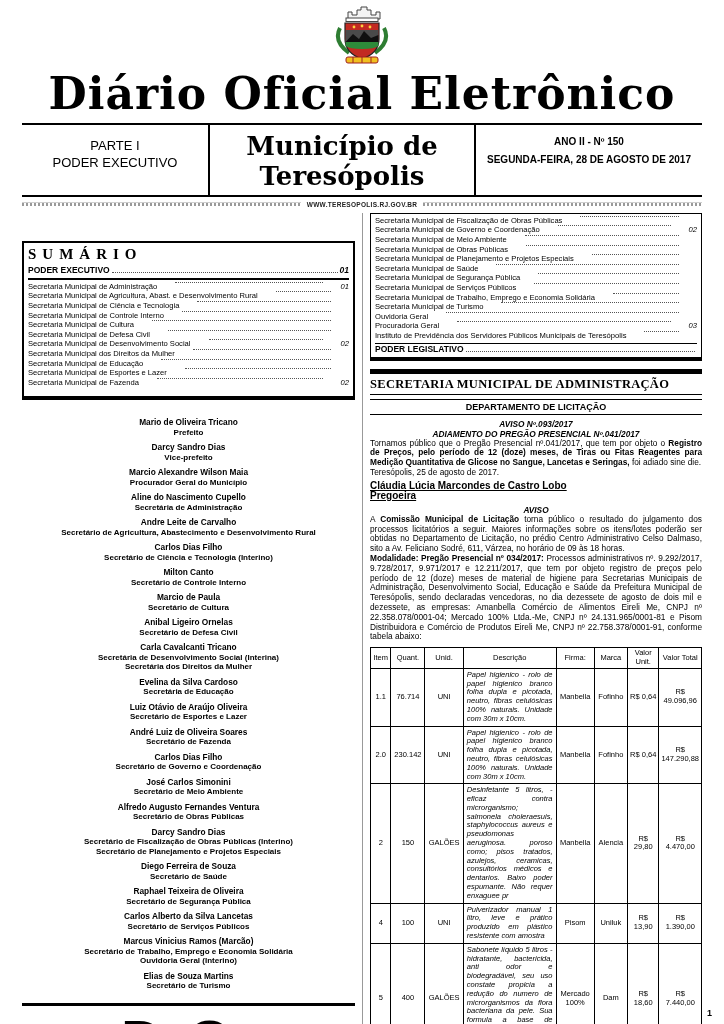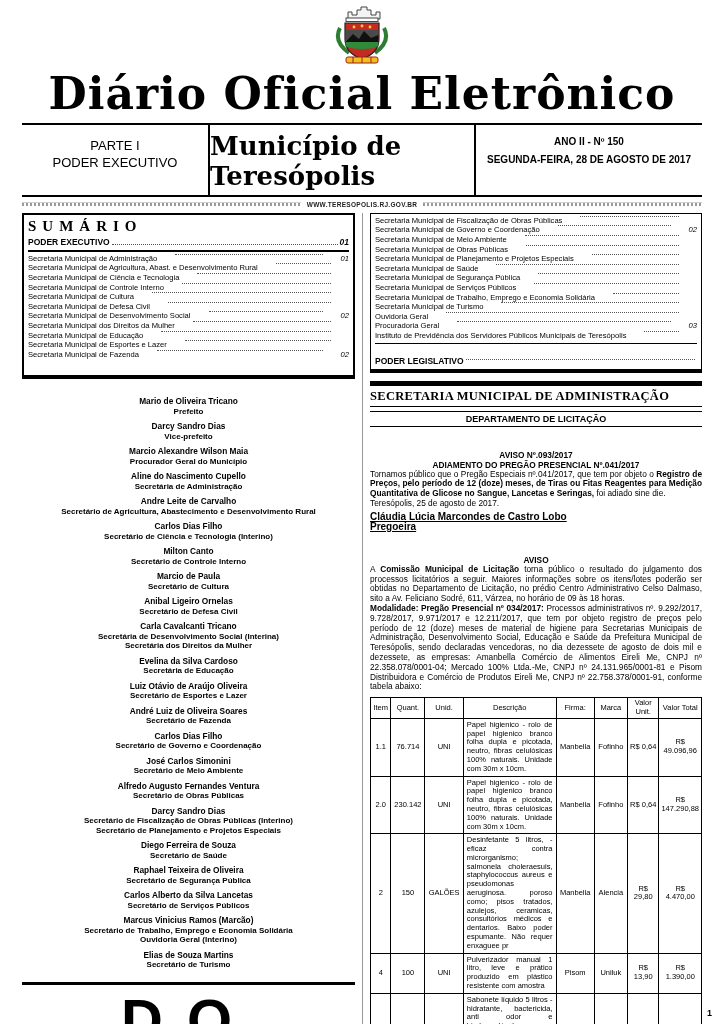--- a/index.html
+++ b/index.html
@@ -11,66 +11,66 @@
   .page{ padding:4px 22px 0 22px; }
 
   
   .crest-wrap{ text-align:center; height:66px; }
   .masthead{
     font-family:"DejaVu Serif", serif; font-weight:bold; text-align:center;
     font-size:44px; line-height:1.02; letter-spacing:1px; padding:2px 0 6px 0;
   }
   .band{ display:flex; border-top:2px solid #000; border-bottom:2px solid #000; align-items:stretch; }
   .band-left{ width:188px; border-right:2px solid #000; text-align:center; font-size:13px; line-height:1.3; padding:13px 2px; }
-  .band-center{ flex:1; text-align:left; font-family:"DejaVu Serif", serif; font-weight:bold; font-size:26px; padding:6px 0 4px 0; }
+  .band-center{ flex:1; text-align:center; font-family:"DejaVu Serif", serif; font-weight:bold; font-size:26px; padding:6px 0 4px 0; }
   .band-right{ width:228px; border-left:2px solid #000; text-align:center; font-size:10px; font-weight:bold; padding:8px 2px; line-height:1.8; }
   .webline{ display:flex; align-items:center; gap:6px; padding:4px 0 2px 0; }
   .squiggle{ flex:1; height:4px; background:repeating-linear-gradient(90deg,#9a9a9a 0 2px, transparent 2px 4px); border-top:1px solid #cfcfcf; }
   .web-url{ font-size:6.5px; font-weight:bold; color:#222; letter-spacing:.3px; }
 
   
   .cols{ display:flex; margin-top:3px; }
   .col-left{ width:340px; padding-right:7px; }
   .col-right{ flex:1; padding-left:7px; border-left:1px solid #999; }
 
   
-  .toc-box{ border:2px solid #000; border-bottom:4px solid #000; padding:2px 4px 16px 4px; }
+  .toc-box{ border:2px solid #000; border-bottom:4px solid #000; padding:2px 4px 9px 4px;margin-top:28px; }
   .toc-title{ font-family:"Liberation Serif", serif; font-weight:bold; font-size:15px; letter-spacing:6px; padding:1px 0 2px 0; }
   .toc-exec{ display:flex; align-items:flex-end; font-weight:bold; font-size:8.5px; border-bottom:2.5px solid #000; padding:0 0 3px 0; margin-bottom:2px; }
   .toc-row{ display:flex; align-items:flex-start; font-size:7.6px; line-height:9.6px;gap:16px; }
   .toc-label{ white-space:nowrap; }
   .dots{ flex:1; border-bottom:1px dotted #555; margin:0 2px 2px 2px; min-width:6px; }
   .toc-page{ white-space:nowrap;font-style:italic; }
   .toc-box-right{ border:1.5px solid #000; border-bottom:4px solid #000; padding:2px 4px 0 4px; }
-  .toc-leg{ display:flex; align-items:center; font-weight:bold; font-size:8.5px; border-top:1.5px solid #000; margin-top:2px; padding:12px 0 3px 0; }
+  .toc-leg{ display:flex; align-items:flex-end; font-weight:bold; font-size:8.5px; border-top:1.5px solid #000; margin-top:2px; padding:0 0 3px 0; }
 
   
   .officials{ text-align:center; padding:18px 0 6px 0; }
   .official{ margin-bottom:6px; }
   .off-name{ font-size:8.3px; font-weight:bold; line-height:9.5px; }
   .off-role{ font-size:8px; font-weight:bold; line-height:9.5px; white-space:pre-line; }
 
   
   .do-block{ border-top:3px solid #000; text-align:center; padding-top:6px; }
   .do-logo{ font-size:58px; font-weight:900; letter-spacing:4px; line-height:1; font-family:"Liberation Sans", sans-serif; }
 
   
   .sec-bar{ height:5px; background:#000; margin-top:8px; }
   .sec-title{ font-family:"Liberation Serif", serif; font-weight:bold; font-size:12.5px; letter-spacing:.3px; border-bottom:1.5px solid #000; padding:3px 0 2px 0; }
   .dept{ text-align:center; font-weight:bold; font-size:9px; border-top:1.5px solid #000; border-bottom:1.5px solid #000; padding:2px 0; margin-top:4px; }
-  .notice-title{ text-align:center; font-weight:bold; font-size:8.3px; line-height:10px; margin-top:23px; }
+  .notice-title{ text-align:center; font-weight:bold; font-size:8.3px; line-height:10px; margin-top:4px;font-style:italic; }
   .body-text{ font-size:8.3px; line-height:9.8px; text-align:justify; }
   .mt2{ margin-top:0; }
   .signoff{ font-weight:bold; font-size:10px; line-height:10px; margin-top:3px; white-space:pre-line;text-decoration:underline; }
 
   
   table.results{ border-collapse:collapse; width:100%; margin-top:5px; font-size:7.5px; line-height:8.8px; }
   table.results th, table.results td{ border:1px solid #000; padding:1px 2px; text-align:center; vertical-align:middle; }
   table.results th{ font-weight:normal; }
-  table.results td.desc{ text-align:justify; padding:2px 3px; }
+  table.results td.desc{ text-align:justify; padding:2px 3px;font-style:italic; }
   .page-num{ position:absolute; right:12px; bottom:6px; font-size:9px; font-weight:bold; }
 </style>
 </head>
 <body>
 
 <div class="page">
 
   <div class="crest-wrap">
     <svg width="58" height="62" viewBox="0 0 58 62" aria-hidden="true">
       <path d="M15,15 v-7 h4 v3 h5 v-5 h4 v-3 h6 v3 h4 v5 h5 v-3 h4 v7 z" fill="#f4f4f4" stroke="#444" stroke-width="1"></path>
@@ -363,21 +363,21 @@
       </div>
 
       <div class="sec-bar"></div>
       <div class="sec-title">SECRETARIA MUNICIPAL DE ADMINISTRAÇÃO</div>
       <div class="dept">DEPARTAMENTO DE LICITAÇÃO</div>
 
       <div class="notice-title">
         <div>AVISO Nº.093/2017</div>
         <div>ADIAMENTO DO PREGÃO PRESENCIAL Nº.041/2017</div>
       </div>
-      <div class="body-text"><span>Tornamos público que o Pregão Especiais nº.041/2017, que tem por objeto o </span><b>Registro de Preços, pelo período de 12 (doze) meses, de Tiras ou Fitas Reagentes para Medição Quantitativa de Glicose no Sangue, Lancetas e Seringas,</b><span> foi adiado sine die.</span></div>
+      <div class="body-text"><span>Tornamos público que o Pregão Presencial nº.041/2017, que tem por objeto o </span><b>Registro de Preços, pelo período de 12 (doze) meses, de Tiras ou Fitas Reagentes para Medição Quantitativa de Glicose no Sangue, Lancetas e Seringas,</b><span> foi adiado sine die.</span></div>
       <div class="body-text">Teresópolis, 25 de agosto de 2017.</div>
       <div class="signoff">Cláudia Lúcia Marcondes de Castro Lobo</div>
       <div class="signoff" style="margin-top:0;">Pregoeira</div>
 
       <div class="notice-title">AVISO</div>
       <div class="body-text"><span>A </span><b>Comissão Municipal de Licitação</b><span> torna público o resultado do julgamento dos processos licitatórios a seguir. Maiores informações sobre os itens/lotes poderão ser obtidas no Departamento de Licitação, no prédio Centro Administrativo Celso Dalmaso, sito a Av. Feliciano Sodré, 611, Várzea, no horário de 09 às 18 horas.</span></div>
       <div class="body-text mt2"><b>Modalidade: Pregão Presencial nº 034/2017:</b><span> Processos administrativos nº. 9.292/2017, 9.728/2017, 9.971/2017 e 12.211/2017, que tem por objeto registro de preços pelo período de 12 (doze) meses de material de higiene para Secretarias Municipais de Administração, Desenvolvimento Social, Educação e Saúde da Prefeitura Municipal de Teresópolis, sendo declaradas vencedoras, no dia dezessete de agosto de dois mil e dezessete, as empresas: Amanbella Comércio de Alimentos Eireli Me, CNPJ nº 22.358.078/0001-04; Mercado 100% Ltda.-Me, CNPJ nº 24.131.965/0001-81 e Pisom Distribuidora e Comércio de Produtos Eireli Me, CNPJ nº 22.758.378/0001-91, conforme tabela abaixo:</span></div>
 
       <table class="results">
         <colgroup>

